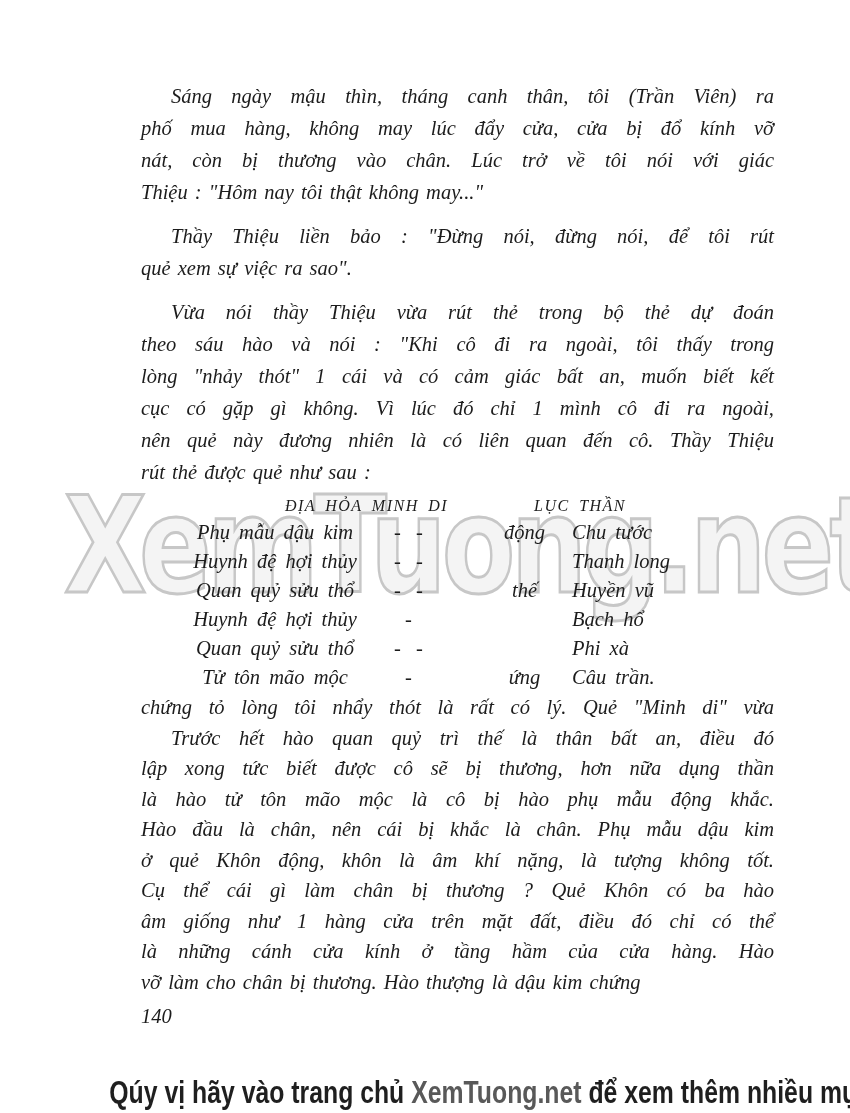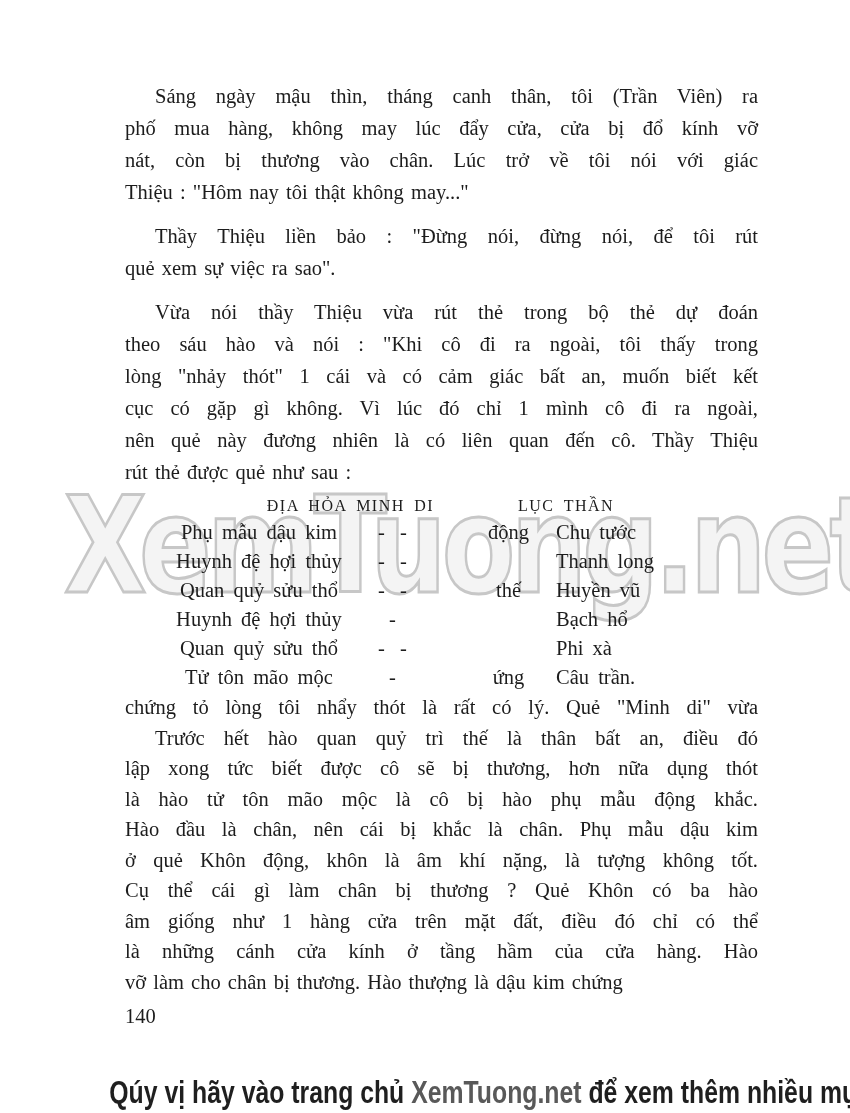--- a/index.html
+++ b/index.html
@@ -23,26 +23,27 @@
     letter-spacing: -6px;
     white-space: nowrap;
     color: #f4f4f4;
     -webkit-text-stroke: 3px #c7c7c7;
     transform: scaleX(0.80);
     transform-origin: left center;
     user-select: none;
   }
   .content {
     position: absolute;
-    left: 125px;
+    left: 141px;
     top: 80px;
     width: 633px;
     z-index: 1;
     font-size: 20.5px;
     word-spacing: 2px;
+    font-style: italic;
   }
   .para { margin: 0; }
   .para + .para { margin-top: 12px; }
   .ln {
     line-height: 32px;
     text-align: justify;
     text-align-last: justify;
     white-space: nowrap;
   }
   .p4 .ln { line-height: 30.5px; }
@@ -165,21 +166,21 @@
         <span class="hx-name">Tử tôn mão mộc</span>
         <span class="hx-mark">-</span>
         <span class="hx-note">ứng</span>
         <span class="hx-spirit">Câu trần.</span>
       </div>
     </div>
 
     <div class="para p4">
       <div class="ln">chứng tỏ lòng tôi nhẩy thót là rất có lý. Quẻ "Minh di" vừa</div>
       <div class="ln ln-first">Trước hết hào quan quỷ trì thế là thân bất an, điều đó</div>
-      <div class="ln">lập xong tức biết được cô sẽ bị thương, hơn nữa dụng thót</div>
+      <div class="ln">lập xong tức biết được cô sẽ bị thương, hơn nữa dụng thần</div>
       <div class="ln">là hào tử tôn mão mộc là cô bị hào phụ mẫu động khắc.</div>
       <div class="ln">Hào đầu là chân, nên cái bị khắc là chân. Phụ mẫu dậu kim</div>
       <div class="ln">ở quẻ Khôn động, khôn là âm khí nặng, là tượng không tốt.</div>
       <div class="ln">Cụ thể cái gì làm chân bị thương ? Quẻ Khôn có ba hào</div>
       <div class="ln">âm giống như 1 hàng cửa trên mặt đất, điều đó chỉ có thể</div>
       <div class="ln">là những cánh cửa kính ở tầng hầm của cửa hàng. Hào</div>
       <div class="ln ln-last">vỡ làm cho chân bị thương. Hào thượng là dậu kim chứng</div>
     </div>
 
     <div class="page-number">140</div>

